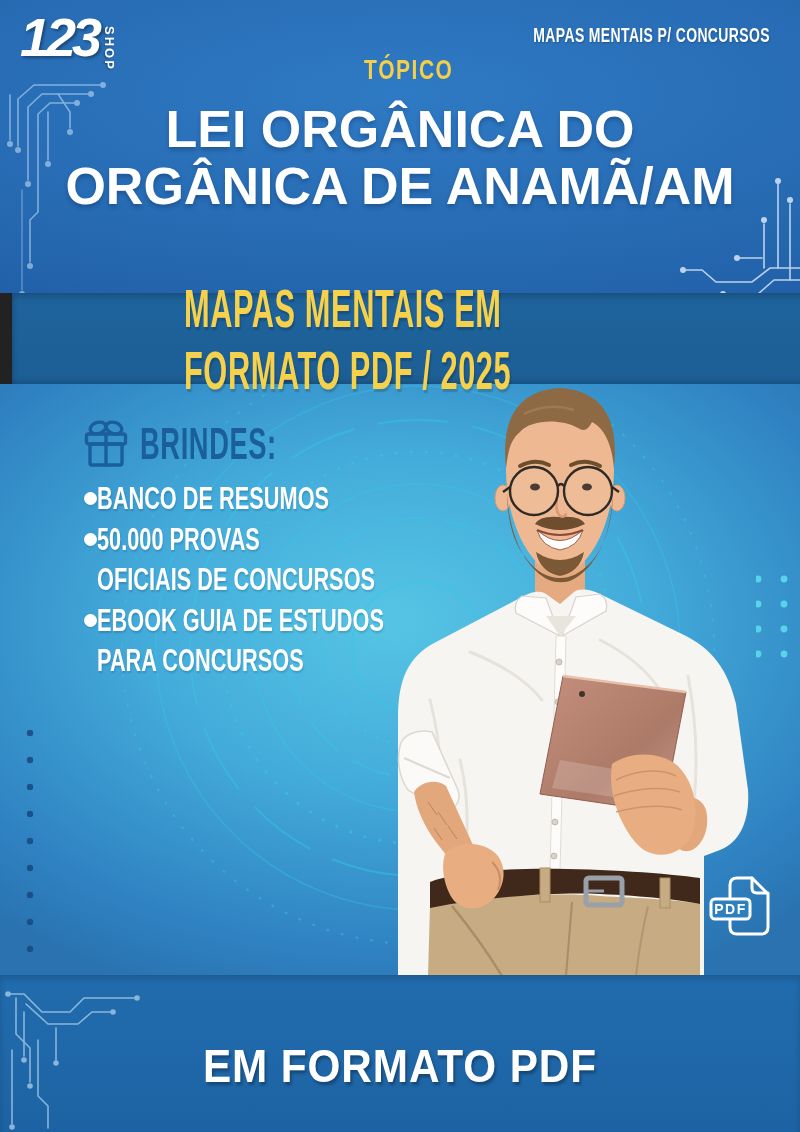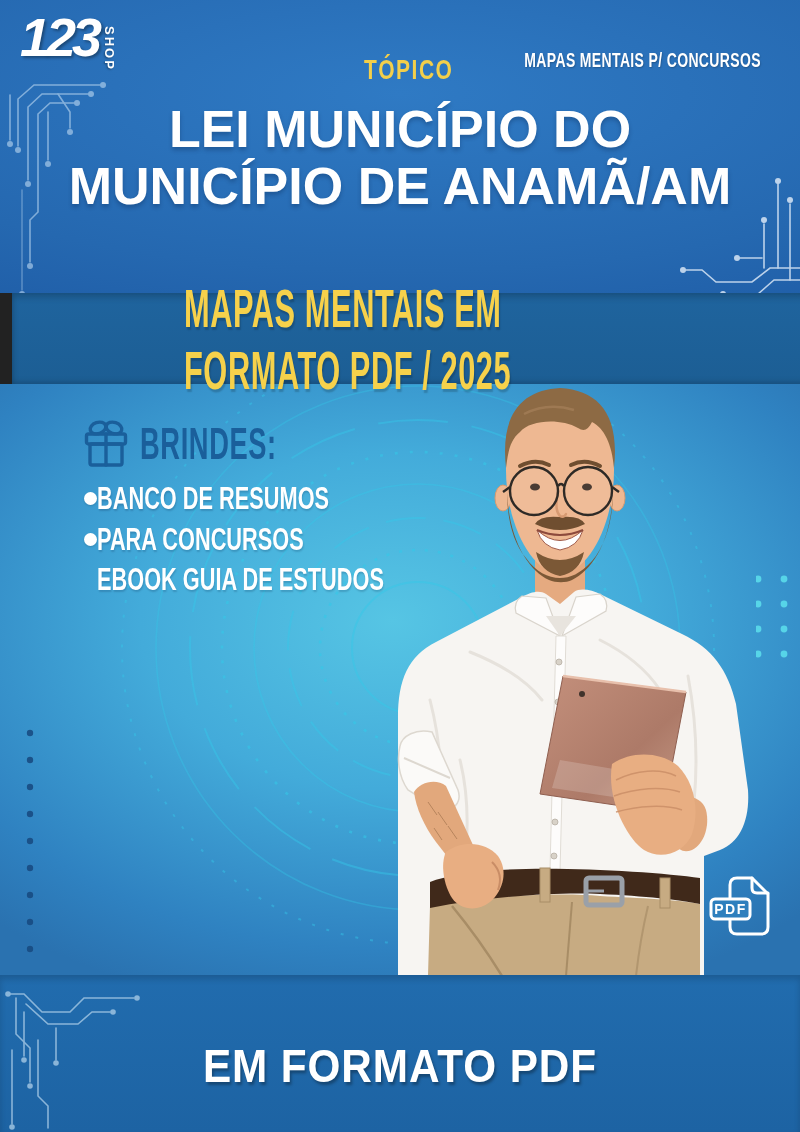--- a/index.html
+++ b/index.html
@@ -27,21 +27,21 @@
 
   
   .logo{position:absolute;left:20px;top:10px;width:120px;height:60px;color:#fff;}
   .logo-num{font-size:54px;font-weight:bold;font-style:italic;letter-spacing:-4px;
     line-height:54px;text-shadow:2px 2px 3px rgba(0,0,0,.35);text-align:right;}
   .logo-word{position:absolute;left:97px;top:16px;font-size:13px;font-weight:bold;
     letter-spacing:2px;transform:rotate(90deg);transform-origin:0 0;
     text-shadow:1px 1px 2px rgba(0,0,0,.35);}
 
   
-  .corner-label-wrap{position:absolute;right:39px;top:24px;text-align:right;margin-top:25px;}
+  .corner-label-wrap{position:absolute;right:30px;top:24px;text-align:right;}
   .corner-label{font-size:20px;font-weight:bold;color:#fff;letter-spacing:.5px;
     transform:scaleX(.70);transform-origin:100% 50%;
     text-shadow:1px 1px 2px rgba(0,0,0,.25);}
   .kicker-wrap{position:absolute;left:9px;top:54px;width:800px;text-align:center;}
   .kicker{font-size:28px;font-weight:bold;color:#f3cf4a;letter-spacing:2px;
     transform:scaleX(.75);transform-origin:50% 50%;}
   .title{position:absolute;left:0;top:101px;width:800px;text-align:center;color:#fff;
     font-size:52px;font-weight:bold;line-height:57px;letter-spacing:0;
     text-shadow:0 3px 4px rgba(0,25,60,.28);}
 
@@ -282,22 +282,22 @@
   </div>
 
   <div class="corner-label-wrap">
     <span class="cond corner-label">MAPAS MENTAIS P/ CONCURSOS</span>
   </div>
 
   <div class="kicker-wrap">
     <span class="kicker cond">TÓPICO</span>
   </div>
   <div class="title">
-    <div>LEI MUNICÍPIO DO</div>
-    <div>MUNICÍPIO DE ANAMÃ/AM</div>
+    <div>LEI ORGÂNICA DO</div>
+    <div>ORGÂNICA DE ANAMÃ/AM</div>
   </div>
 
   <div class="offers">
     <div class="offers-head">
       <svg class="gift-icon" viewBox="0 0 44 50" stroke="#1a5f9b" stroke-width="3.4" fill="none" stroke-linecap="round" stroke-linejoin="round">
         <ellipse cx="14" cy="9" rx="8" ry="5.6" transform="rotate(-18 14 9)"></ellipse>
         <ellipse cx="30" cy="9" rx="8" ry="5.6" transform="rotate(18 30 9)"></ellipse>
         <rect x="2.5" y="15" width="39" height="10" rx="2"></rect>
         <rect x="6" y="25" width="32" height="21" rx="2"></rect>
         <path d="M22,15 V46"></path>
@@ -307,22 +307,29 @@
     <div class="offers-list">
       <div class="offer-item">
         <span class="bullet-dot"></span>
         <div class="offer-text">
           <div><span class="cond">BANCO DE RESUMOS</span></div>
         </div>
       </div>
       <div class="offer-item">
         <span class="bullet-dot"></span>
         <div class="offer-text">
+          <div><span class="cond">50.000 PROVAS</span></div>
+          <div><span class="cond">OFICIAIS DE CONCURSOS</span></div>
+        </div>
+      </div>
+      <div class="offer-item">
+        <span class="bullet-dot"></span>
+        <div class="offer-text">
+          <div><span class="cond">EBOOK GUIA DE ESTUDOS</span></div>
           <div><span class="cond">PARA CONCURSOS</span></div>
-          <div><span class="cond">EBOOK GUIA DE ESTUDOS</span></div>
         </div>
       </div>
     </div>
   </div>
 
   <div class="pdf-badge">
     <svg viewBox="0 0 70 66" width="70" height="66">
       <g stroke="#ffffff" stroke-width="3" fill="none" stroke-linejoin="round" stroke-linecap="round">
         <path d="M30,4 h14 l16,16 v33 q0,7 -7,7 h-24 q-7,0 -7,-7 v-42 q0,-7 7,-7 z"></path>
         <path d="M44,4 v10 q0,5 5,5 h11"></path>

